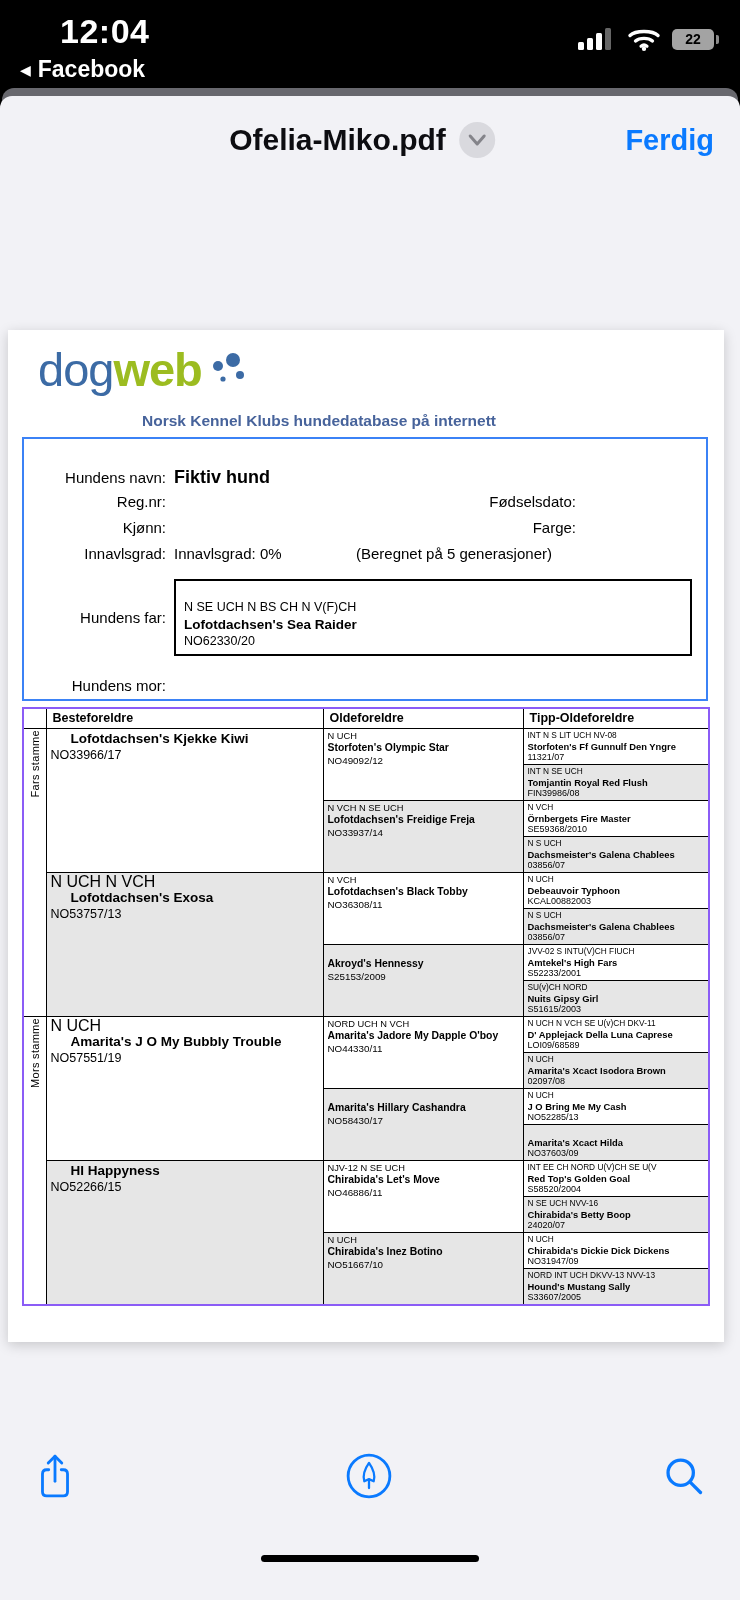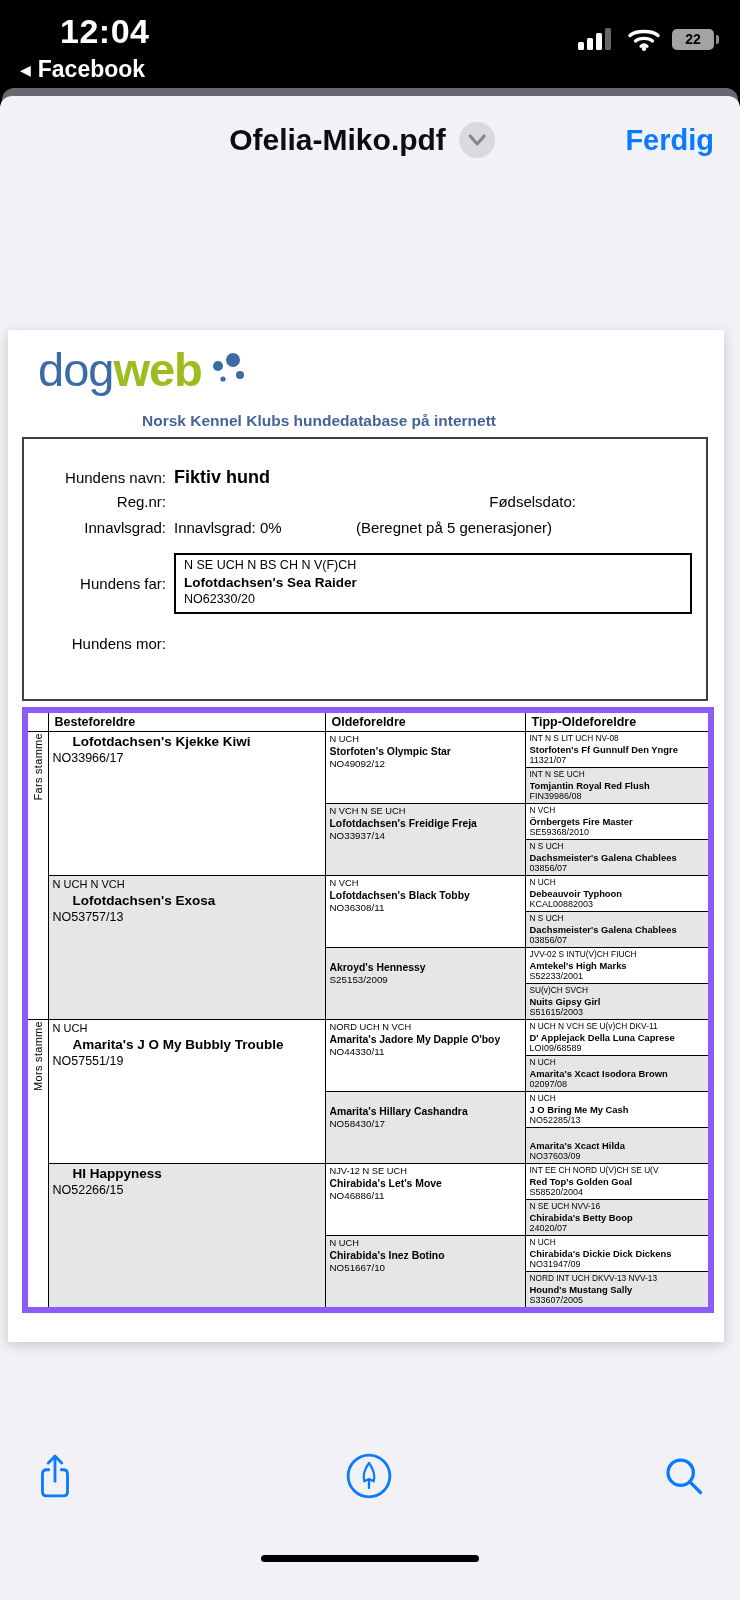--- a/index.html
+++ b/index.html
@@ -35,48 +35,48 @@
   .pdf-page { position:absolute; left:8px; top:234px; width:716px; height:1012px; background:#fff;
               box-shadow:0 3px 12px rgba(0,0,0,.18); }
 
   .logo { position:absolute; left:30px; top:12px; display:flex; align-items:flex-start; }
   .logo-dog { font-size:47px; font-weight:400; color:#3c6ba5; letter-spacing:-1px; }
   .logo-web { font-size:47px; font-weight:700; color:#9cbc20; letter-spacing:-1px; }
   .logo-dots { margin-left:7px; margin-top:6px; }
   .subtitle { position:absolute; left:134px; top:82px; font-size:15.5px; font-weight:700; color:#47639b; }
 
   
-  .infobox { position:absolute; left:14px; top:107px; width:686px; height:264px; border:2px solid #404040;
+  .infobox { position:absolute; left:14px; top:107px; width:686px; height:264px; border:2px solid #3b82f6;
              padding-top:28px; font-size:15px; color:#000; }
   .irow { display:grid; grid-template-columns:150px 298px 112px auto; align-items:baseline; min-height:26px; }
   .irow2 { display:grid; grid-template-columns:150px auto; align-items:baseline; min-height:26px; }
   .lbl { text-align:right; padding-right:8px; white-space:nowrap; }
   .navn-val { font-size:18px; font-weight:700; }
   .inb-val { display:inline-block; width:182px; }
   .parent-row { display:grid; grid-template-columns:150px auto; align-items:center; margin-top:8px; padding-right:14px; }
   .parent-row.mor { margin-top:21px; }
-  .pbox { border:2px solid #000; padding:2px 8px 4px; line-height:1.32; }
+  .pbox { border:2px solid #000; padding:18px 8px 4px; line-height:1.32; }
   .pbox.gray { background:#e6e6e6; border-width:1px; padding:4px 8px 6px; }
   .pt { font-size:12.5px; }
   .pn { font-size:13.5px; font-weight:700; }
   .pr { font-size:12.5px; }
 
   
-  .ped { position:absolute; left:14px; top:377px; width:686px; border-collapse:collapse; table-layout:fixed; border:6px solid #8b5cf6; }
+  .ped { position:absolute; left:14px; top:377px; width:686px; border-collapse:collapse; table-layout:fixed; border:2px solid #8b5cf6; }
   .ped td { border:1px solid #000; padding:1px 4px; vertical-align:top; overflow:hidden; color:#000; }
   .hd td { font-weight:700; font-size:12.5px; height:20px; padding:2px 6px; vertical-align:middle; }
   .tc { height:35px; }
   .tt  { font-size:8.3px;  line-height:11px; min-height:11px; white-space:nowrap; overflow:hidden; }
   .tn  { font-size:9.4px;  line-height:11px; font-weight:700; white-space:nowrap; overflow:hidden; }
   .trg { font-size:9px;    line-height:11px; white-space:nowrap; overflow:hidden; }
   .oc .tt  { font-size:9.3px;  line-height:12.5px; min-height:12.5px; }
   .oc .tn  { font-size:10.4px; line-height:12.5px; }
   .oc .trg { font-size:9.8px;  line-height:12.5px; }
   .bc { vertical-align:middle; padding-left:6px; }
-  .bc .tt  { font-size:11px;   line-height:15px; min-height:0; }
+  .bc .tt  { font-size:16px;   line-height:15px; min-height:0; }
   .bc .tt:empty { display:none; }
   .bc .tn  { font-size:13.5px; line-height:17px;margin-left:20px; }
   .bc .trg { font-size:12.5px; line-height:16px; }
   .sh { background:#e6e6e6; }
   .sidec { vertical-align:middle; text-align:center; padding:0; }
   .vert { writing-mode:vertical-rl; transform:rotate(180deg); display:inline-block; font-size:11px; letter-spacing:.3px; white-space:nowrap; }
 
   
   .toolbar { position:absolute; left:0; right:0; top:1352px; height:56px; display:flex;
              justify-content:space-between; align-items:center; padding:0 34px; }
@@ -146,20 +146,26 @@
       <div class="irow2">
         <span class="lbl">Hundens navn:</span>
         <span class="navn-val">Fiktiv hund</span>
       </div>
       <div class="irow">
         <span class="lbl">Reg.nr:</span>
         <span></span>
         <span class="lbl">Fødselsdato:</span>
         <span></span>
       </div>
+      <div class="irow">
+        <span class="lbl">Kjønn:</span>
+        <span></span>
+        <span class="lbl">Farge:</span>
+        <span></span>
+      </div>
       <div class="irow2">
         <span class="lbl">Innavlsgrad:</span>
         <span><span class="inb-val">Innavlsgrad: 0%</span><span class="inb-note">(Beregnet  på 5 generasjoner)</span></span>
       </div>
       <div class="parent-row">
         <span class="lbl">Hundens far:</span>
         <div class="pbox">
           <div class="pt">N SE UCH N BS CH N V(F)CH</div>
           <div class="pn">Lofotdachsen's Sea Raider</div>
           <div class="pr">NO62330/20</div>
@@ -254,27 +260,27 @@
             </td>
       </tr>
       <tr>
         <td class="oc sh" rowspan="2">
               <div class="tt"></div>
               <div class="tn">Akroyd's Hennessy</div>
               <div class="trg">S25153/2009</div>
             </td>
         <td class="tc">
               <div class="tt">JVV-02 S INTU(V)CH FIUCH</div>
-              <div class="tn">Amtekel's High Marks</div>
+              <div class="tn">Amtekel's High Fars</div>
               <div class="trg">S52233/2001</div>
             </td>
       </tr>
       <tr>
         <td class="tc sh">
-              <div class="tt">SU(v)CH SVCH</div>
+              <div class="tt">SU(v)CH NORD</div>
               <div class="tn">Nuits Gipsy Girl</div>
               <div class="trg">S51615/2003</div>
             </td>
       </tr>
 
       <tr>
         <td class="sidec" rowspan="8"><div class="vert">Mors stamme</div></td>
         <td class="bc" rowspan="4">
               <div class="tt">N UCH</div>
               <div class="tn">Amarita's J O My Bubbly Trouble</div>

